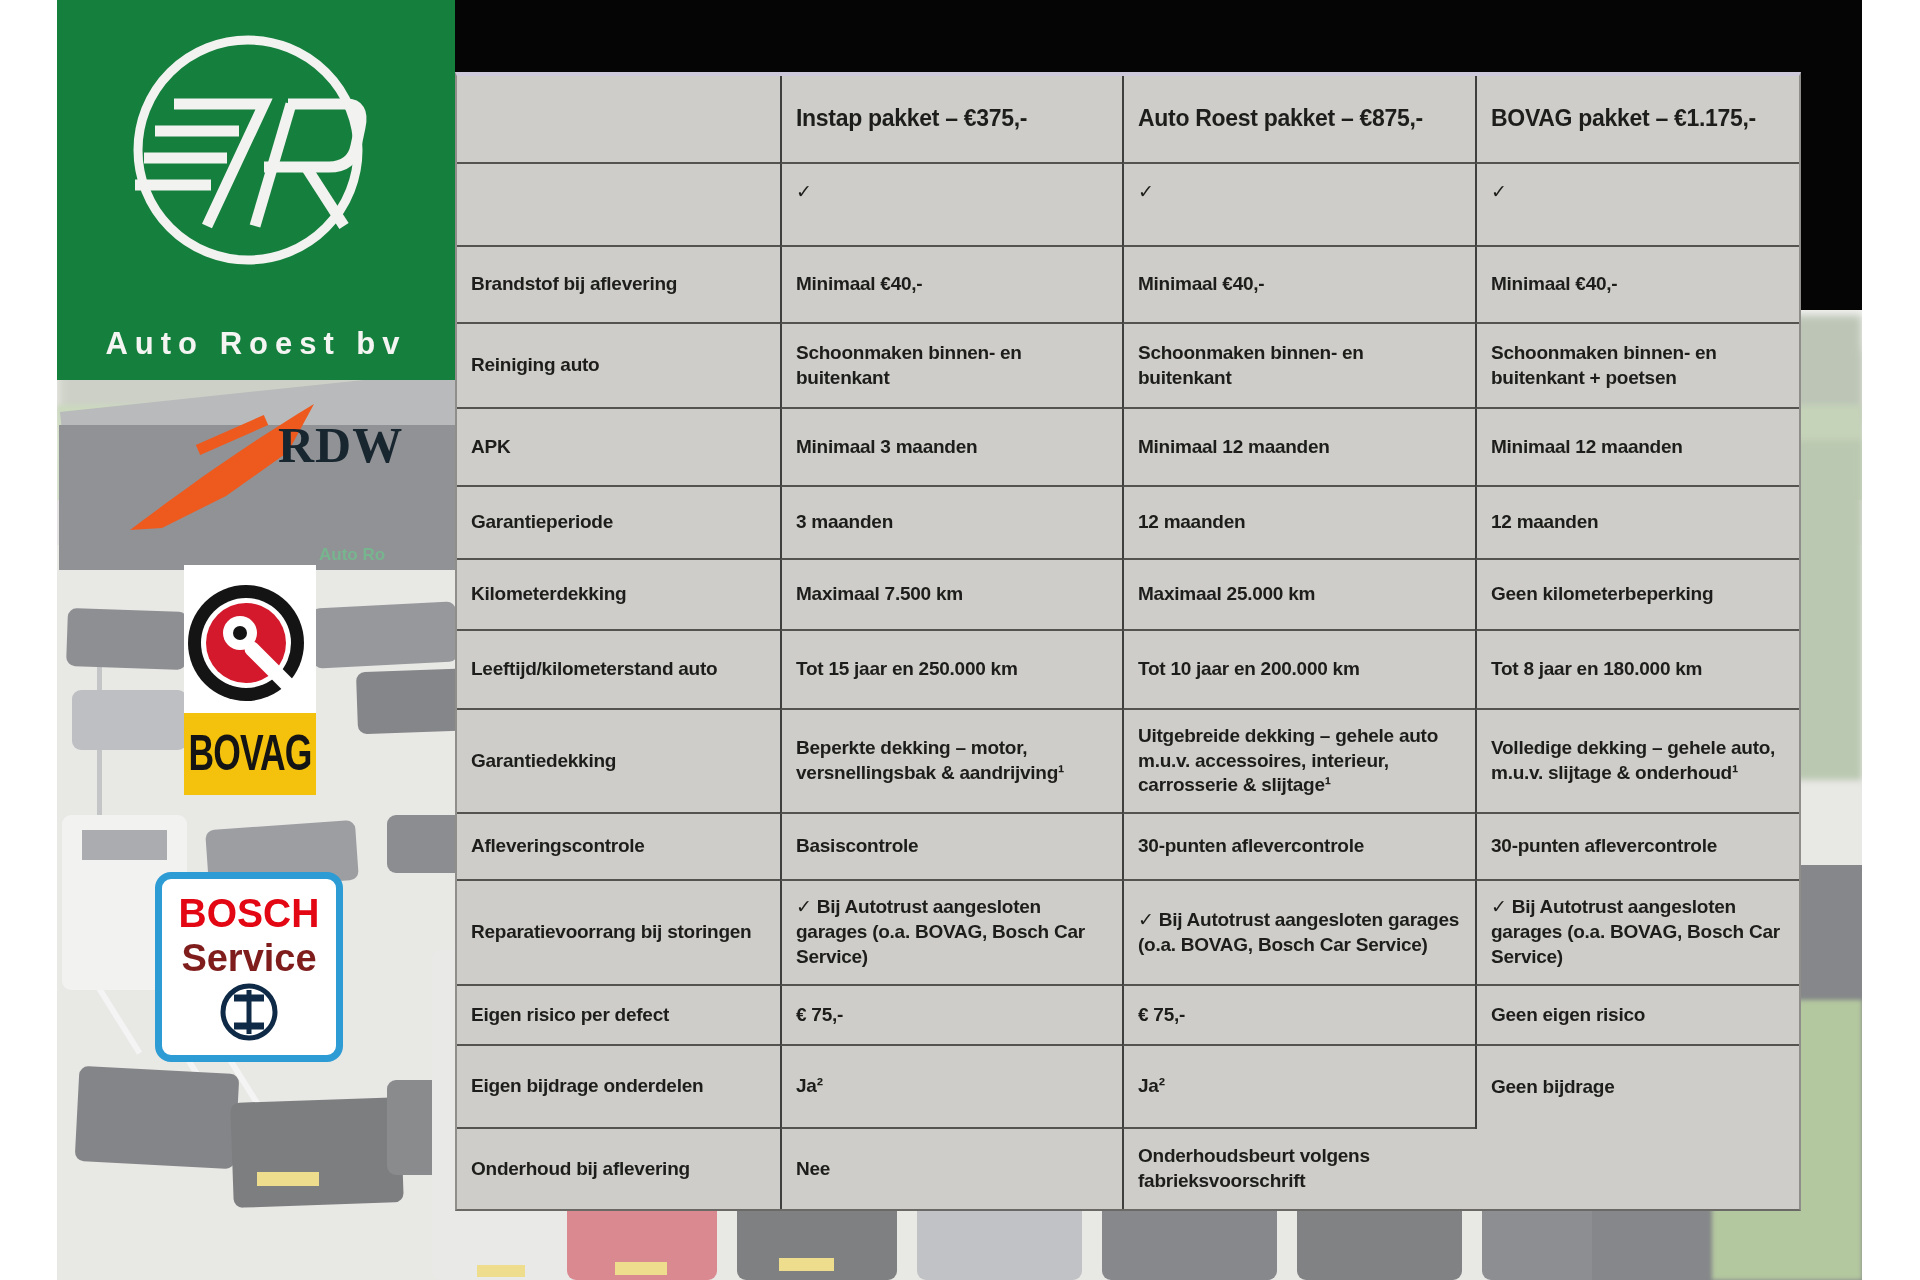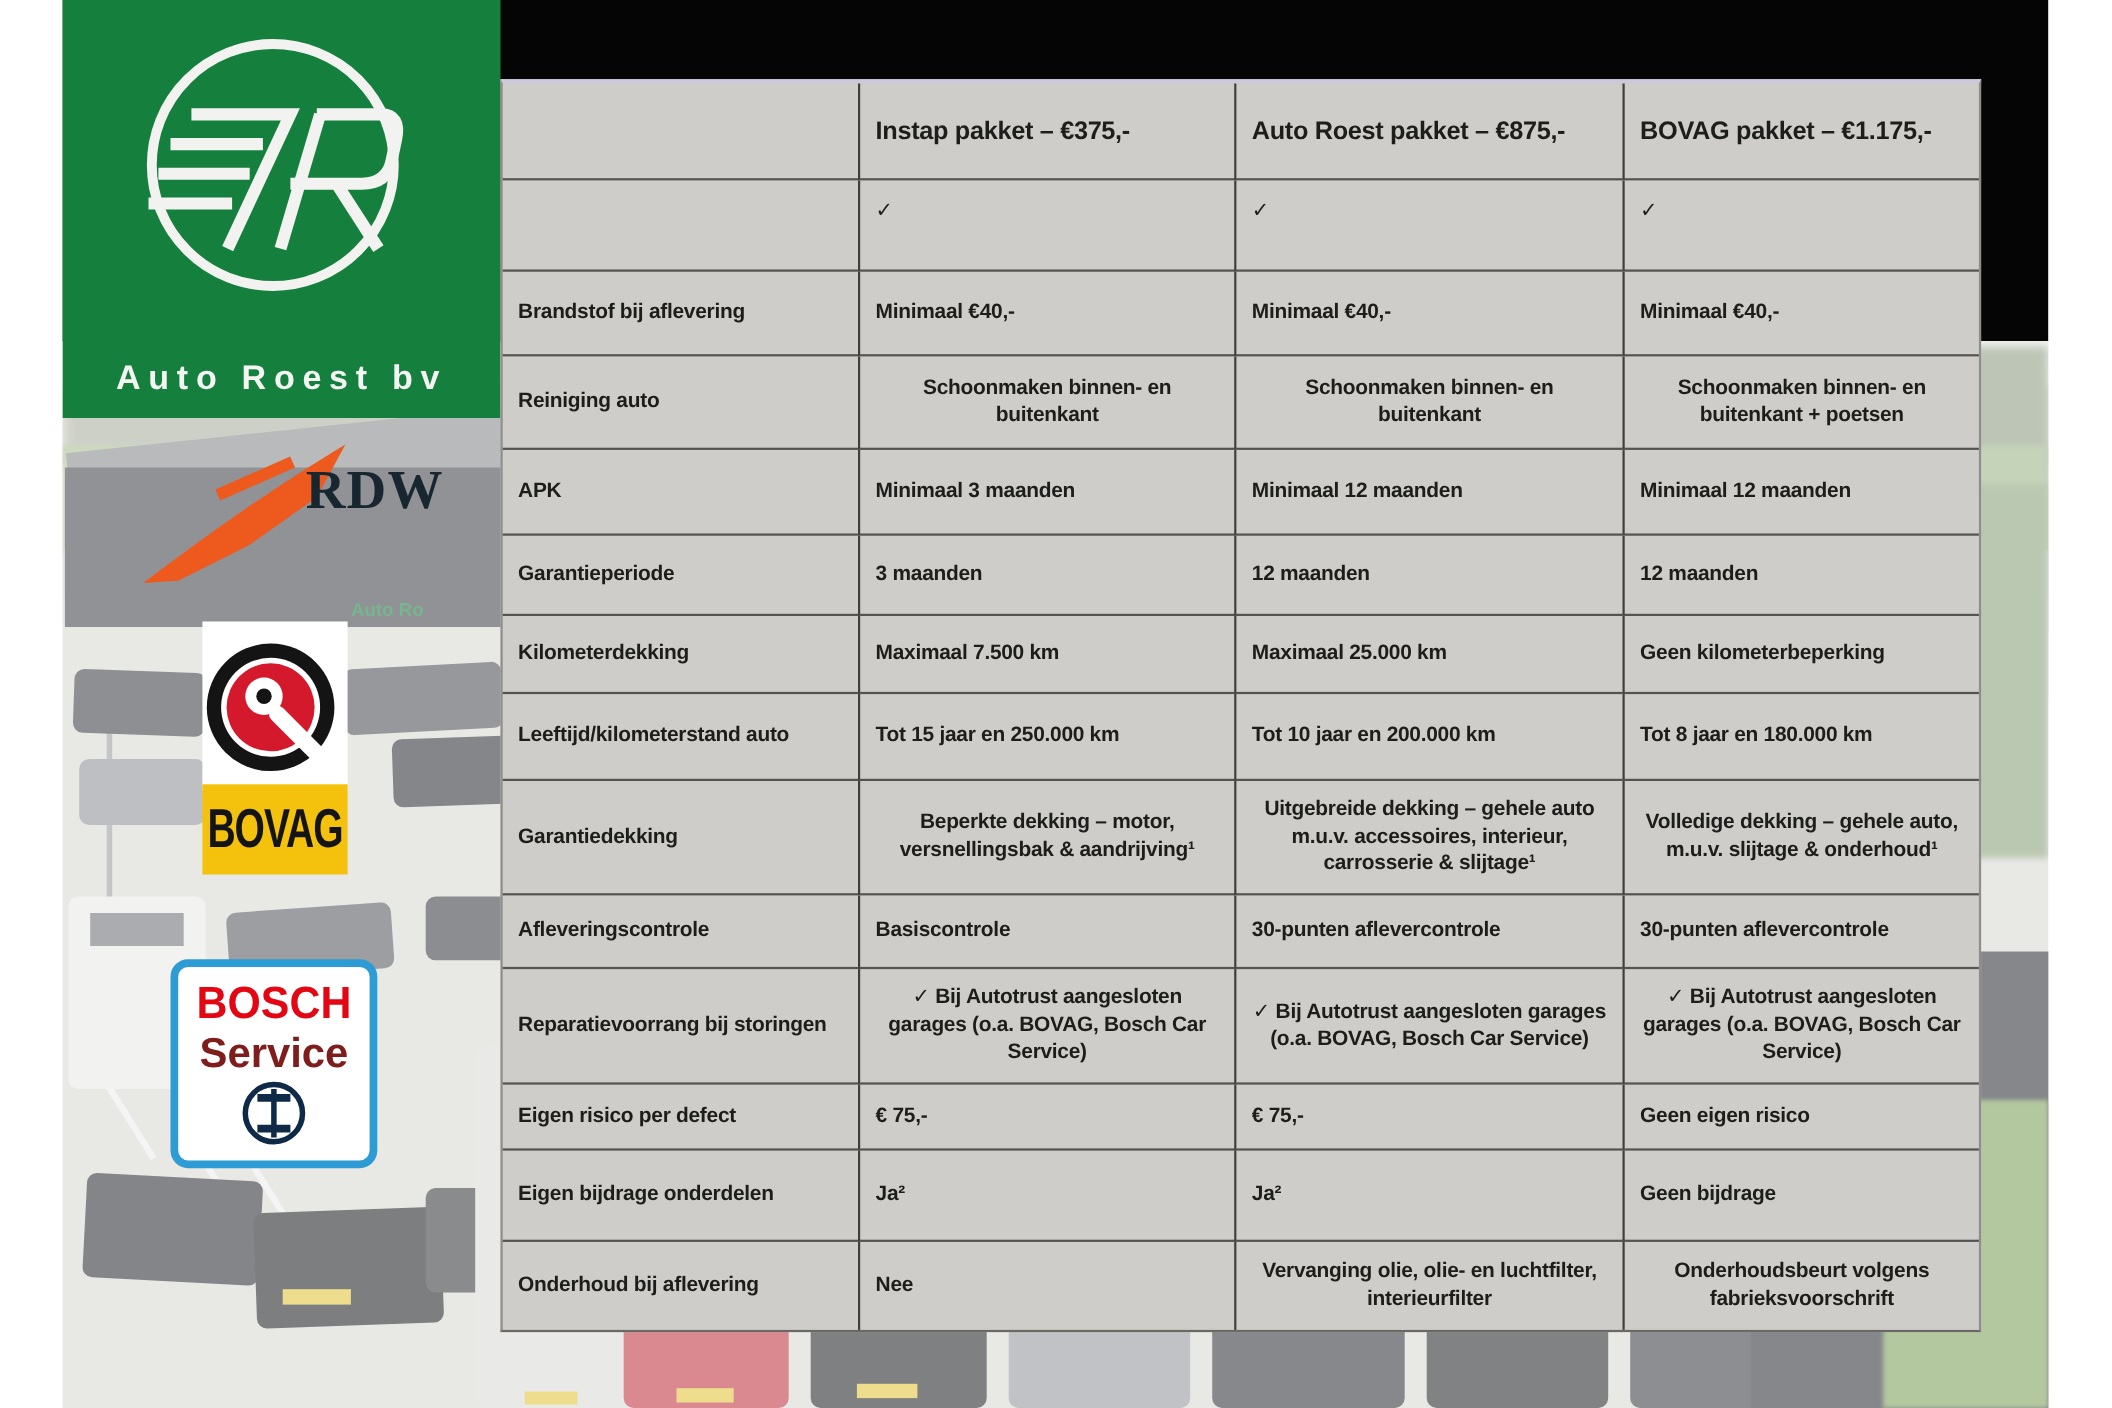--- a/index.html
+++ b/index.html
@@ -27,21 +27,21 @@
          border:7px solid var(--bosch-blue);border-radius:16px;box-sizing:border-box;text-align:center;}
   #bosch .l1{margin-top:12px;font-weight:900;font-size:39px;color:var(--bosch-red);transform:scaleY(1.05);letter-spacing:0;}
   #bosch .l2{margin-top:2px;font-weight:700;font-size:38px;color:#7f1d1d;}
   
   #pkgtable{position:absolute;left:455px;top:72px;width:1342px;display:grid;
             grid-template-columns:323px 342px 353px 324px;
             background:#cecdc9;border:2px solid #8f8e8a;border-top:4px solid #cdc8da;
             border-bottom:2px solid #6a6965;box-sizing:content-box;}
   .cell{box-sizing:border-box;display:flex;align-items:center;padding:8px 14px;
         border-bottom:2px solid #555350;color:#1d1d1b;font-weight:bold;font-size:19px;
-        letter-spacing:-.25px;line-height:1.3;text-align:center;}
+        letter-spacing:-.25px;line-height:1.3;}
   .cell.vline{border-left:2px solid #3f3f3d;}
   .cell.hdr{font-size:23px;letter-spacing:-.3px;white-space:nowrap;}
   .cell.top{align-items:flex-start;padding-top:16px;}
   .cell:nth-last-child(-n+4){border-bottom:none;}
   .sign{position:absolute;color:#15803d;font-weight:bold;margin-top:27px;}
 </style>
 </head>
 <body>
 
 <div id="page">
@@ -190,17 +190,16 @@
       <div class="cell ">Eigen risico per defect</div>
       <div class="cell  vline">€ 75,-</div>
       <div class="cell  vline">€ 75,-</div>
       <div class="cell  vline">Geen eigen risico</div>
       <div class="cell ">Eigen bijdrage onderdelen</div>
       <div class="cell  vline">Ja²</div>
       <div class="cell  vline">Ja²</div>
       <div class="cell  vline">Geen bijdrage</div>
       <div class="cell ">Onderhoud bij aflevering</div>
       <div class="cell  vline">Nee</div>
-      <div class="cell  vline">Vervanging olie, olie- en luchtfilter, interieurfilter</div>
       <div class="cell  vline">Onderhoudsbeurt volgens fabrieksvoorschrift</div>
     </div>
 
 </div>
 
 </body></html>

